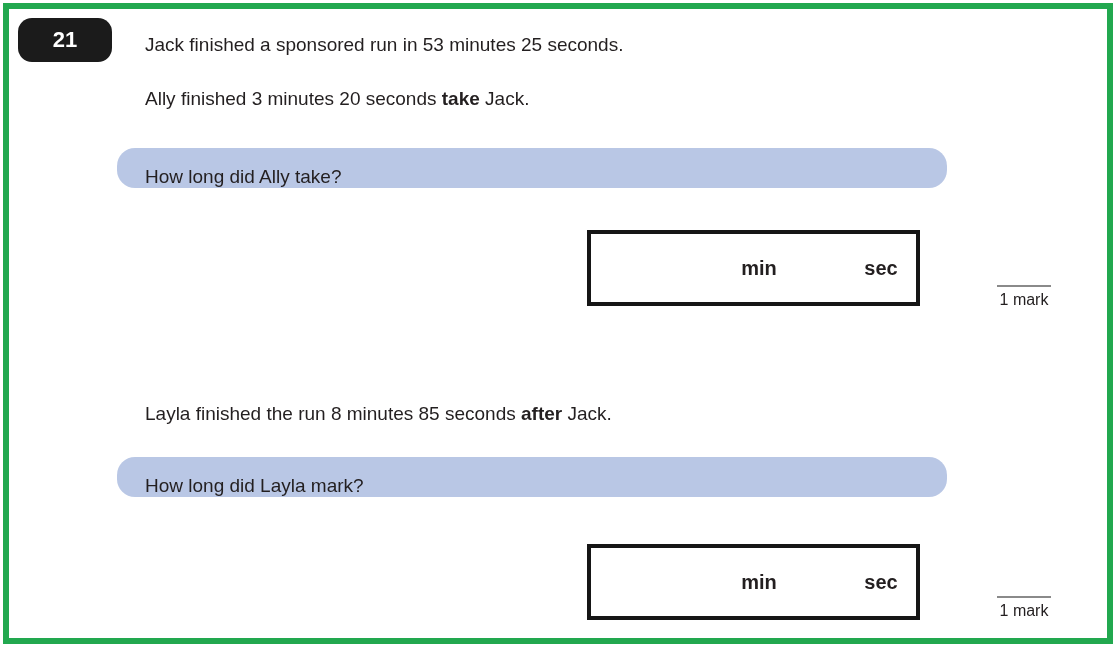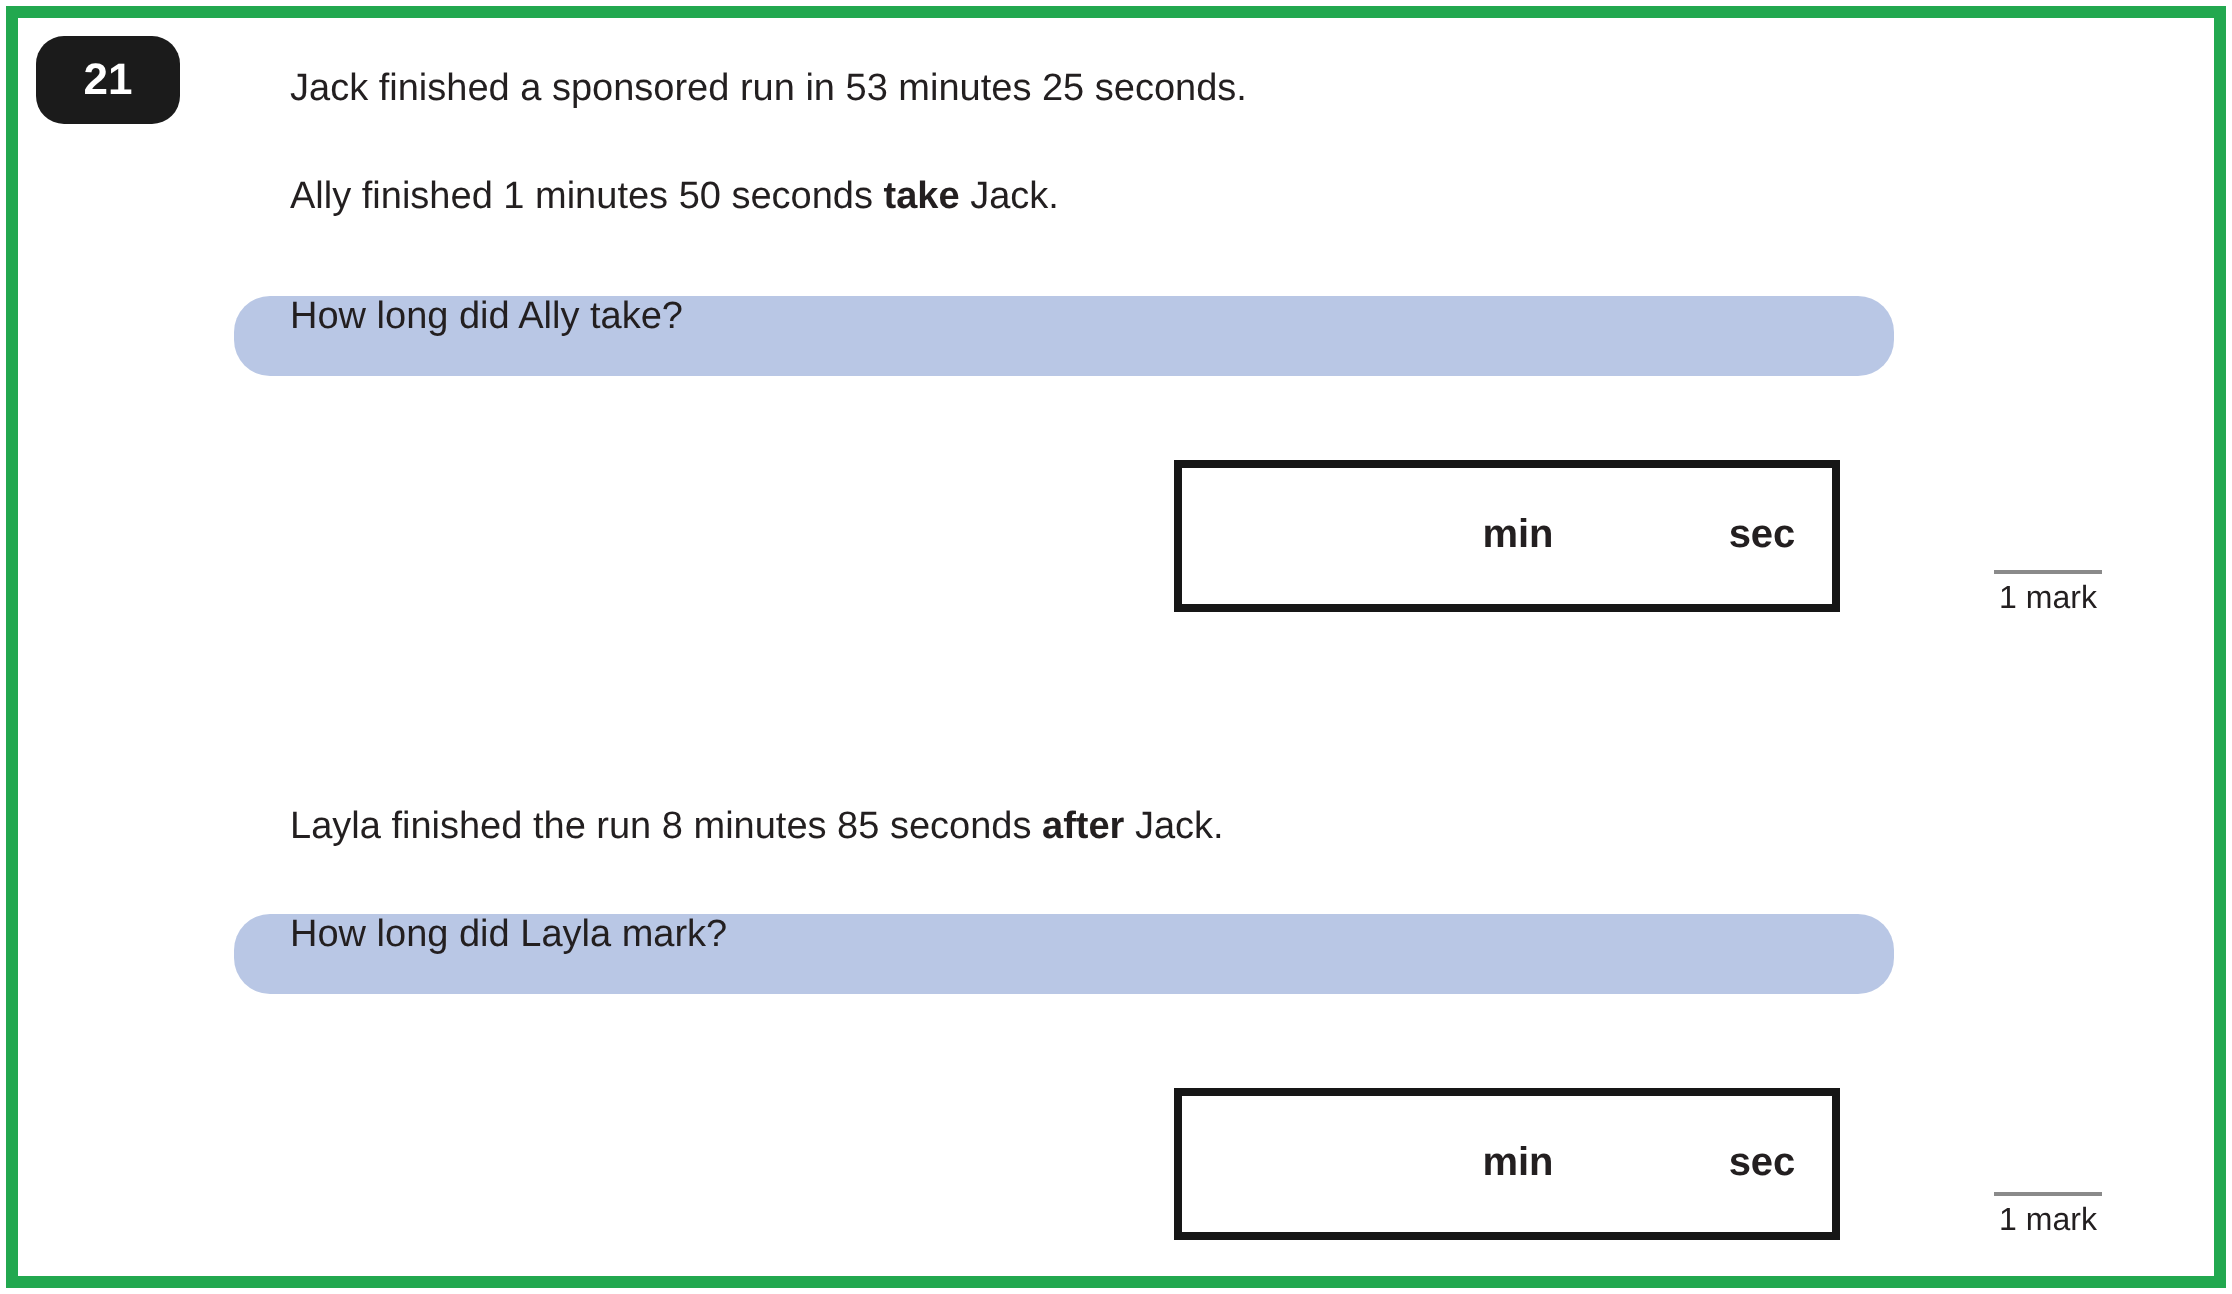--- a/index.html
+++ b/index.html
@@ -14,21 +14,21 @@
   }
   .frame {
     position: absolute;
     left: 3px; top: 3px; right: 3px; bottom: 3px;
     border: 6px solid var(--frame-border, #22a84f);
     pointer-events: none;
   }
   .badge {
     position: absolute;
     left: 18px; top: 18px;
-    width: 72px; height: 44px;
+    width: 94px; height: 44px;
     background: var(--badge-bg, #1b1b1b);
     border-radius: 14px;
     color: #ffffff;
     font-size: 22px;
     font-weight: bold;
     display: flex;
     align-items: center;
     justify-content: center;
   }
   .stmt {
@@ -44,21 +44,21 @@
   #stmt2 { top: 88px; }
   #stmt3 { top: 403px; }
   .banner {
     position: absolute;
     left: 117px;
     width: 830px;
     height: 40px;
     background: var(--banner-fill, #b9c7e5);
     border-radius: 18px;
     display: flex;
-    align-items: flex-start;
+    align-items: flex-end;
     padding-left: 28px;
     font-size: 19px;
   }
   #banner1 { top: 148px; }
   #banner2 { top: 457px; }
   .answer-box {
     position: absolute;
     left: 587px;
     width: 333px;
     height: 76px;
@@ -106,21 +106,21 @@
 <div class="frame"></div>
 
 <div class="badge">
   <span>21</span>
 </div>
 
 <p class="stmt" id="stmt1">
   <span>Jack finished a sponsored run in 53 minutes 25 seconds.</span>
 </p>
 
-<p class="stmt" id="stmt2"><span>Ally finished 1 minutes 50 seconds </span><b>take</b><span> Jack.</span></p>
+<p class="stmt" id="stmt2"><span>Ally finished 3 minutes 20 seconds </span><b>take</b><span> Jack.</span></p>
 
 <div class="banner" id="banner1">
   <span>How long did Ally take?</span>
 </div>
 
 <div class="answer-box" id="box1">
   <span class="unit unit-min">min</span>
   <span class="unit unit-sec">sec</span>
 </div>
 

